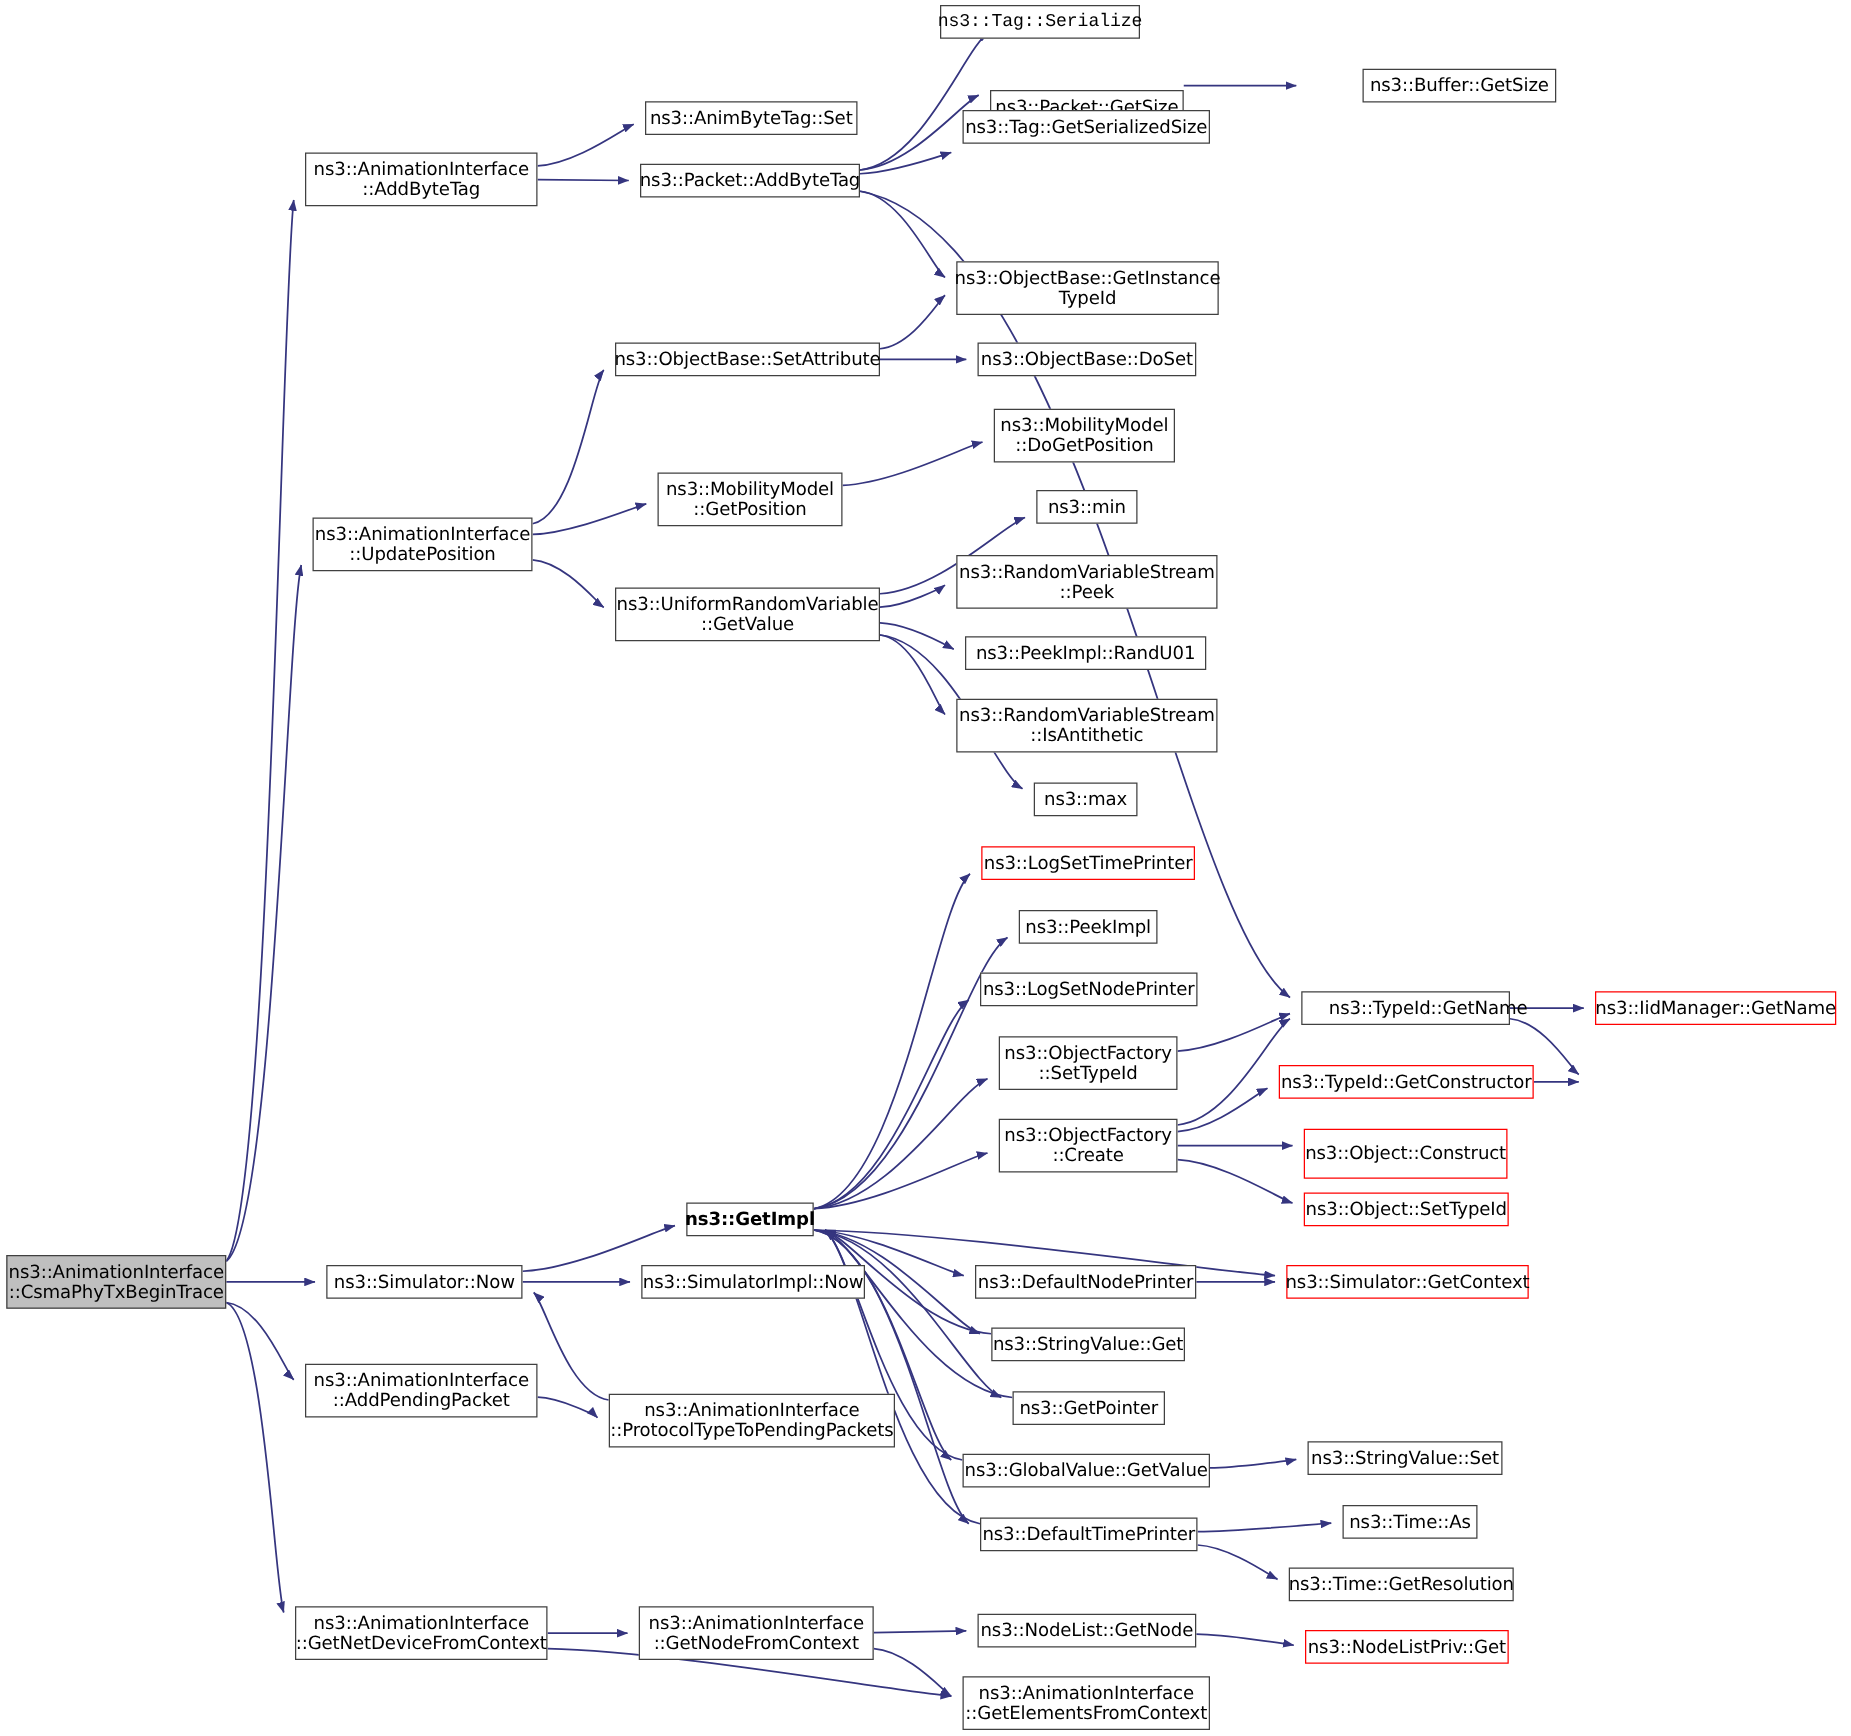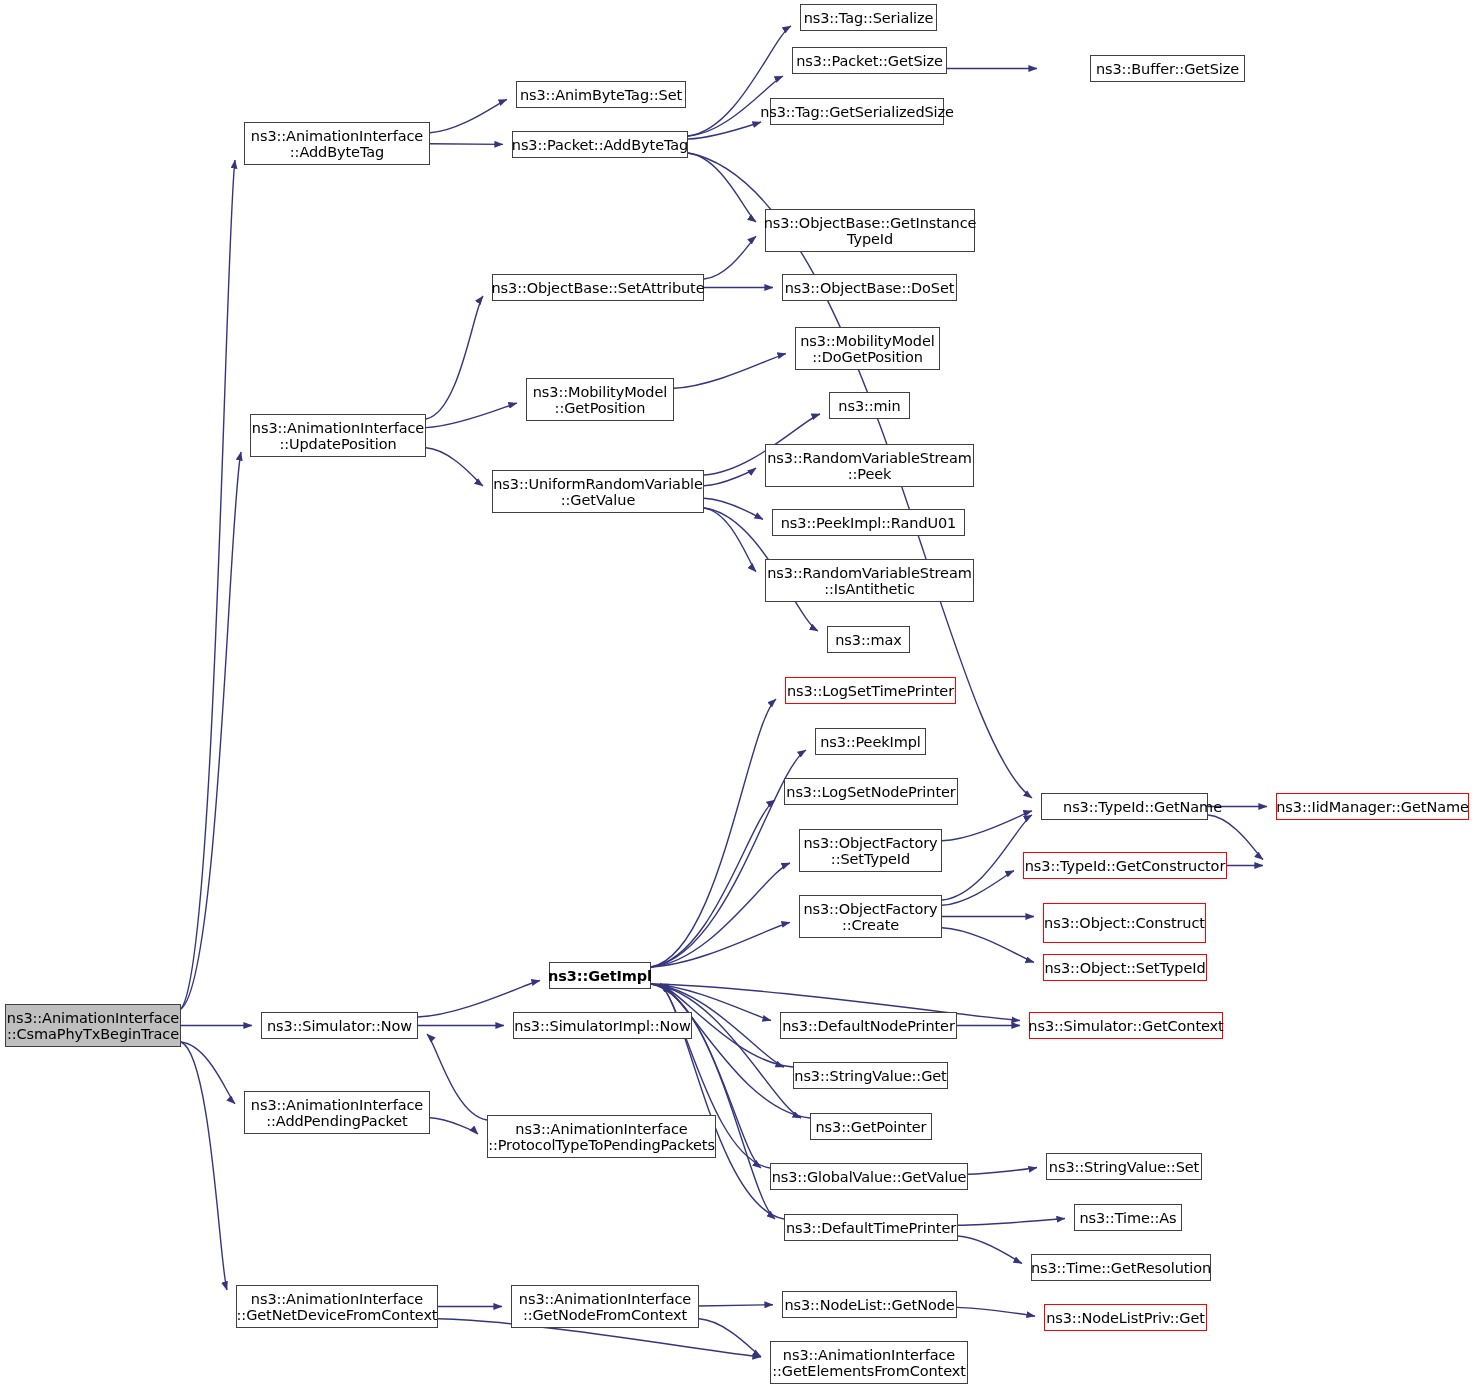--- a/index.html
+++ b/index.html
@@ -100,24 +100,24 @@
         <path d="M699,1318.82 C726.6644847818116,1320.724 754.7845333700036,1353.092 761,1356.9" marker-end="url(#arrow)"></path>
         <path d="M957,1307.36 C981.9598497495826,1307.802 1030.2720826377295,1315.316 1035,1316.2" marker-end="url(#arrow)"></path>
       </g>
   </svg>
 <div class="node root" style="left: 5px; top: 1004px; width: 176px; height: 43px;">ns3::AnimationInterface
 ::CsmaPhyTxBeginTrace</div>
     <div class="node" style="left: 244px; top: 122px; width: 186px; height: 43px;">ns3::AnimationInterface
 ::AddByteTag</div>
     <div class="node" style="left: 516px; top: 81px; width: 170px; height: 27px;">ns3::AnimByteTag::Set</div>
     <div class="node" style="left: 512px; top: 131px; width: 176px; height: 27px;">ns3::Packet::AddByteTag</div>
-    <div class="node" style="left: 800px; top: 4px; width: 137px; height: 27px;">ns3::Tag::Serialize</div>
-    <div class="node" style="left: 792px; top: 47px; width: 155px; height: 27px;">ns3::Packet::GetSize</div>
+    <div class="node" style="left: 752px; top: 4px; width: 160px; height: 27px; font-family: Liberation Mono, monospace;">ns3::Tag::Serialize</div>
+    <div class="node" style="left: 792px; top: 72px; width: 155px; height: 27px;">ns3::Packet::GetSize</div>
     <div class="node" style="left: 1046px; top: 55px; width: 155px; height: 27px; margin-left: 44px;">ns3::Buffer::GetSize</div>
-    <div class="node" style="left: 770px; top: 98px; width: 174px; height: 27px;">ns3::Tag::GetSerializedSize</div>
+    <div class="node" style="left: 770px; top: 88px; width: 198px; height: 27px;">ns3::Tag::GetSerializedSize</div>
     <div class="node" style="left: 765px; top: 209px; width: 210px; height: 43px;">ns3::ObjectBase::GetInstance
 TypeId</div>
     <div class="node" style="left: 492px; top: 274px; width: 212px; height: 27px;">ns3::ObjectBase::SetAttribute</div>
     <div class="node" style="left: 782px; top: 274px; width: 175px; height: 27px;">ns3::ObjectBase::DoSet</div>
     <div class="node" style="left: 250px; top: 414px; width: 176px; height: 43px;">ns3::AnimationInterface
 ::UpdatePosition</div>
     <div class="node" style="left: 526px; top: 378px; width: 148px; height: 43px;">ns3::MobilityModel
 ::GetPosition</div>
     <div class="node" style="left: 795px; top: 327px; width: 145px; height: 43px;">ns3::MobilityModel
 ::DoGetPosition</div>

